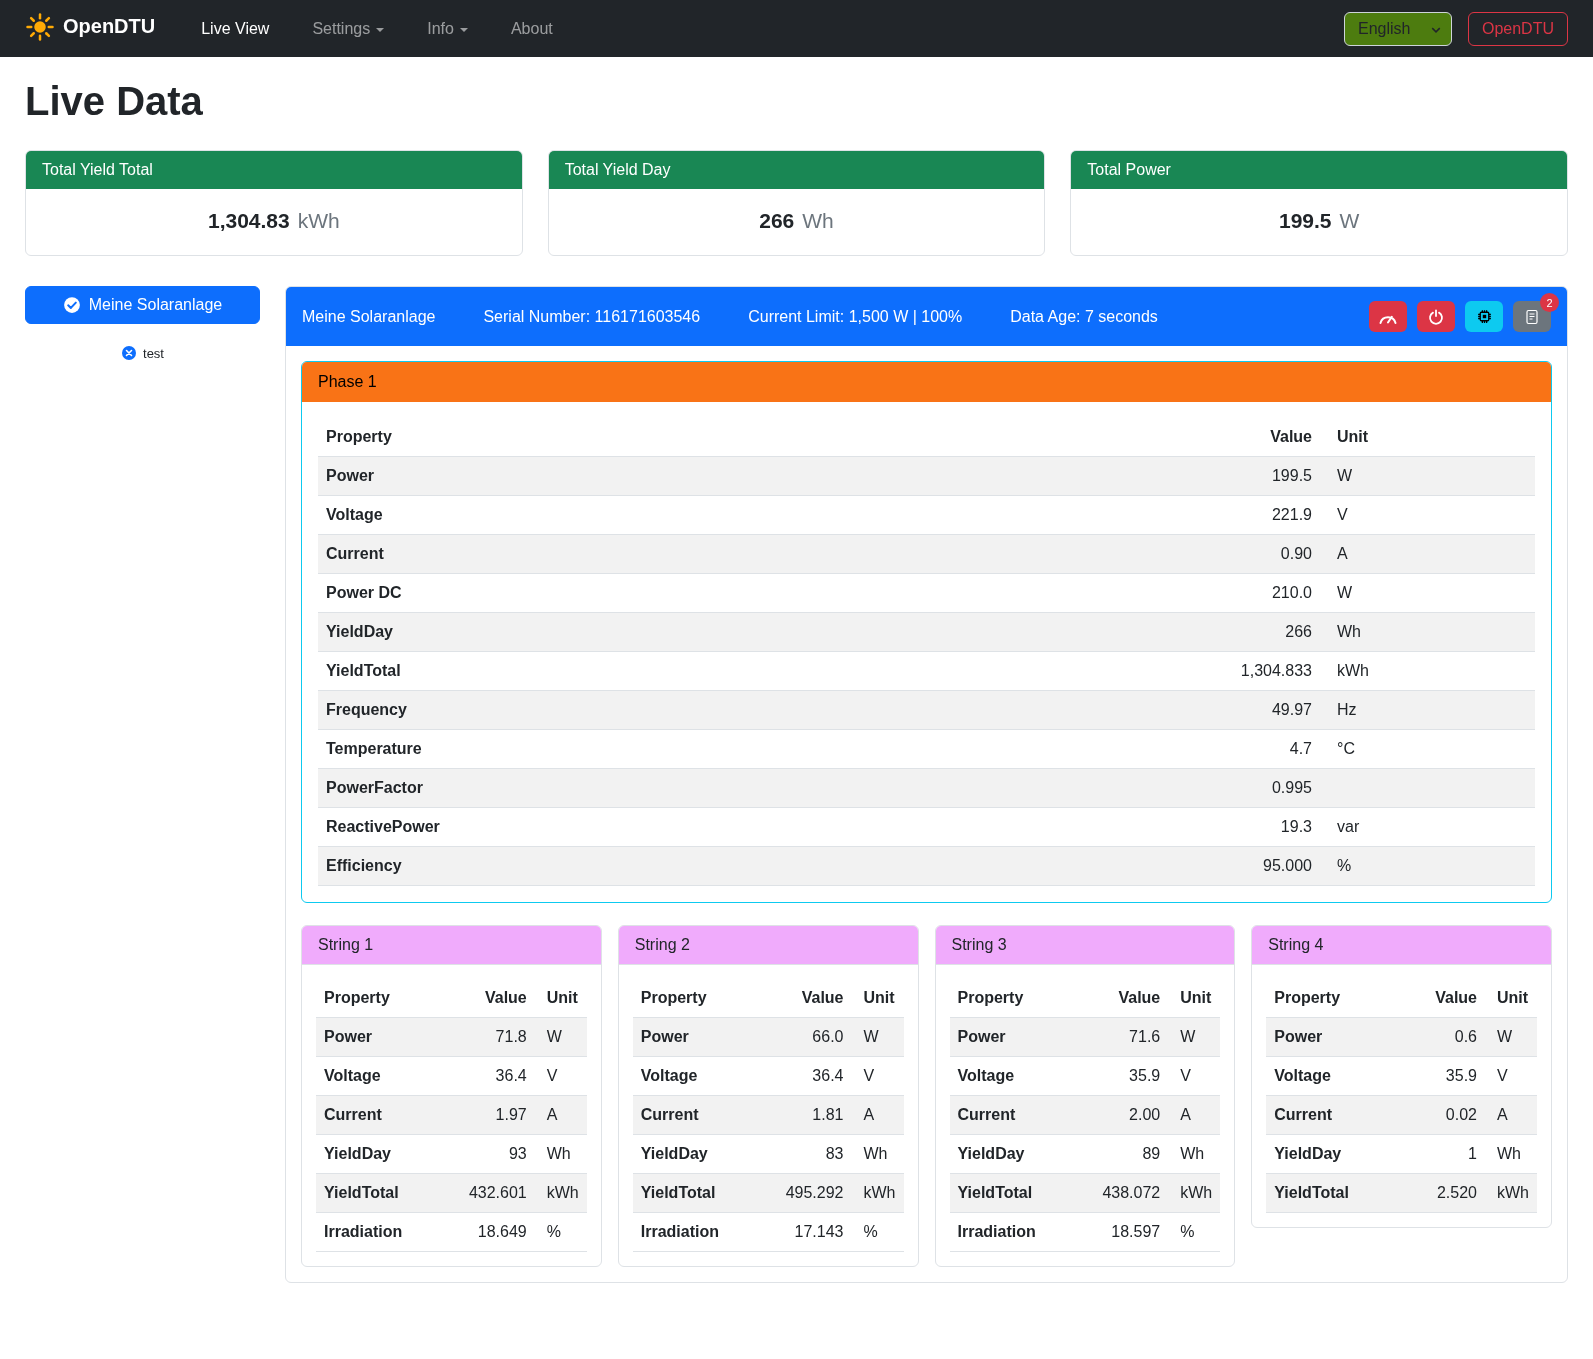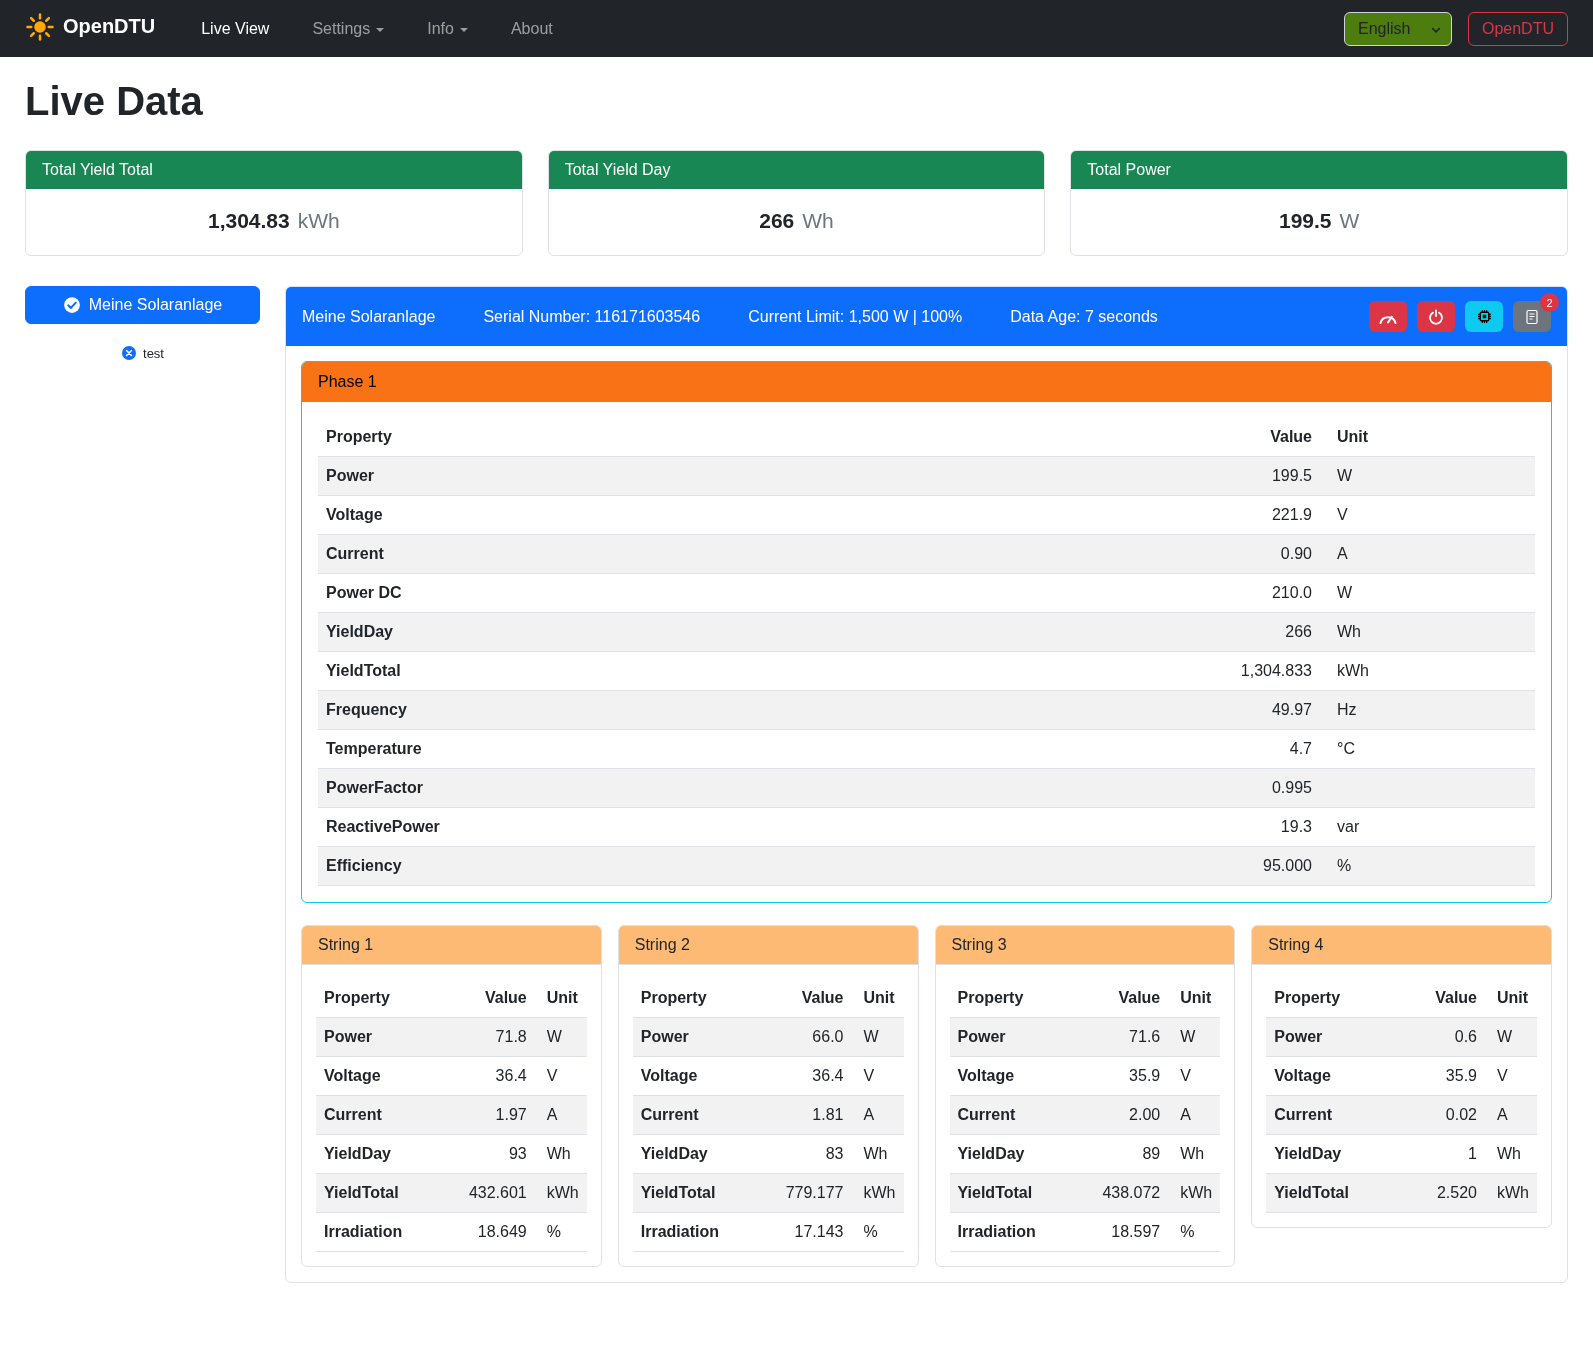--- a/index.html
+++ b/index.html
@@ -140,21 +140,21 @@
   th, td { padding: 10px 8px; border-bottom: 1px solid #dee2e6; text-align: left; }
   thead th { font-weight: 700; }
   tbody tr:nth-child(odd) { background: rgba(0,0,0,.05); }
   td.prop { font-weight: 700; }
   th.val, td.val { text-align: right; }
   .phase-table th.unit, .phase-table td.unit { width: 215px; padding-left: 17px; }
 
   
   .strings-row { display: grid; grid-template-columns: repeat(4, 1fr); gap: 16px; align-items: start; }
   .string-card { border: 1px solid #dee2e6; border-radius: 6px; overflow: hidden; background: #fff; }
-  .string-header { background: #fdba74; border-bottom: 1px solid #dee2e6; padding: 10px 16px; color: #212529; }
+  .string-header { background: #f0abfc; border-bottom: 1px solid #dee2e6; padding: 10px 16px; color: #212529; }
   .string-body { padding: 14px; }
   .string-table th.val, .string-table td.val { width: 74px; }
   .string-table th.unit, .string-table td.unit { width: 52px; padding-left: 12px; }
 </style>
 </head>
 <body>
 
 <nav class="navbar">
   <div class="nav-left">
     <a class="brand">
@@ -444,21 +444,21 @@
                       <td class="val">1.81</td>
                       <td class="unit">A</td>
                     </tr>
                     <tr>
                       <td class="prop">YieldDay</td>
                       <td class="val">83</td>
                       <td class="unit">Wh</td>
                     </tr>
                     <tr>
                       <td class="prop">YieldTotal</td>
-                      <td class="val">779.177</td>
+                      <td class="val">495.292</td>
                       <td class="unit">kWh</td>
                     </tr>
                     <tr>
                       <td class="prop">Irradiation</td>
                       <td class="val">17.143</td>
                       <td class="unit">%</td>
                     </tr>
                   </tbody>
               </table>
             </div>

